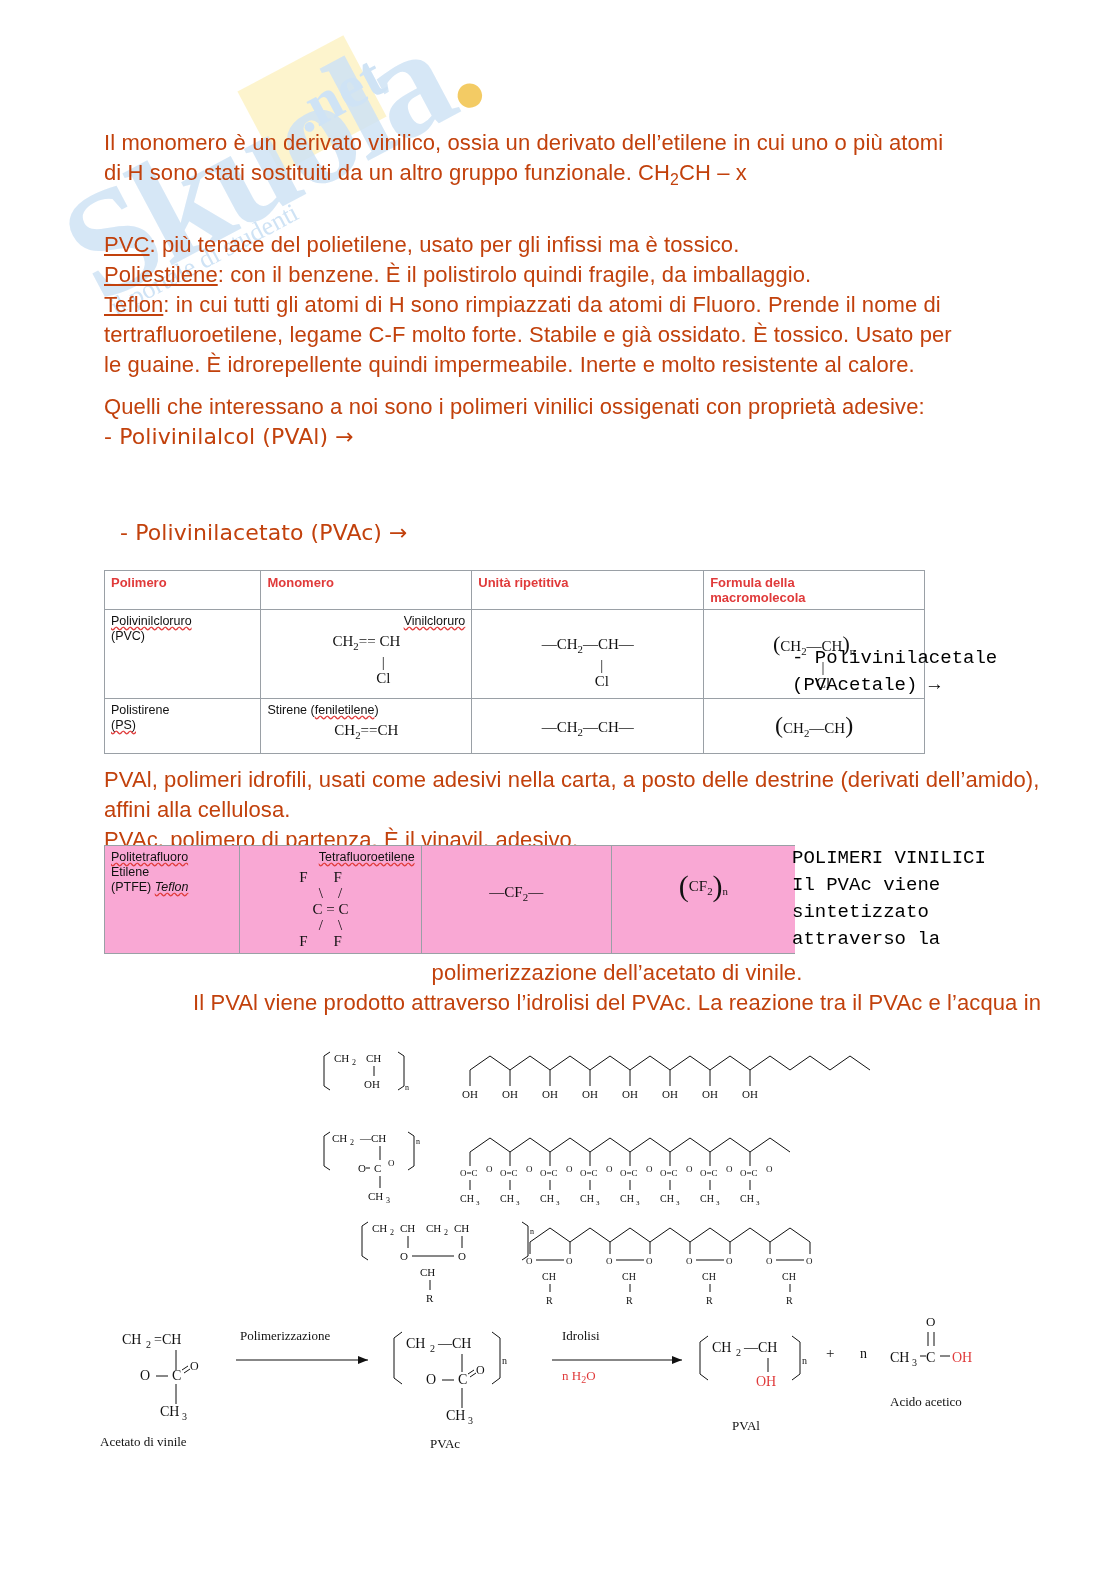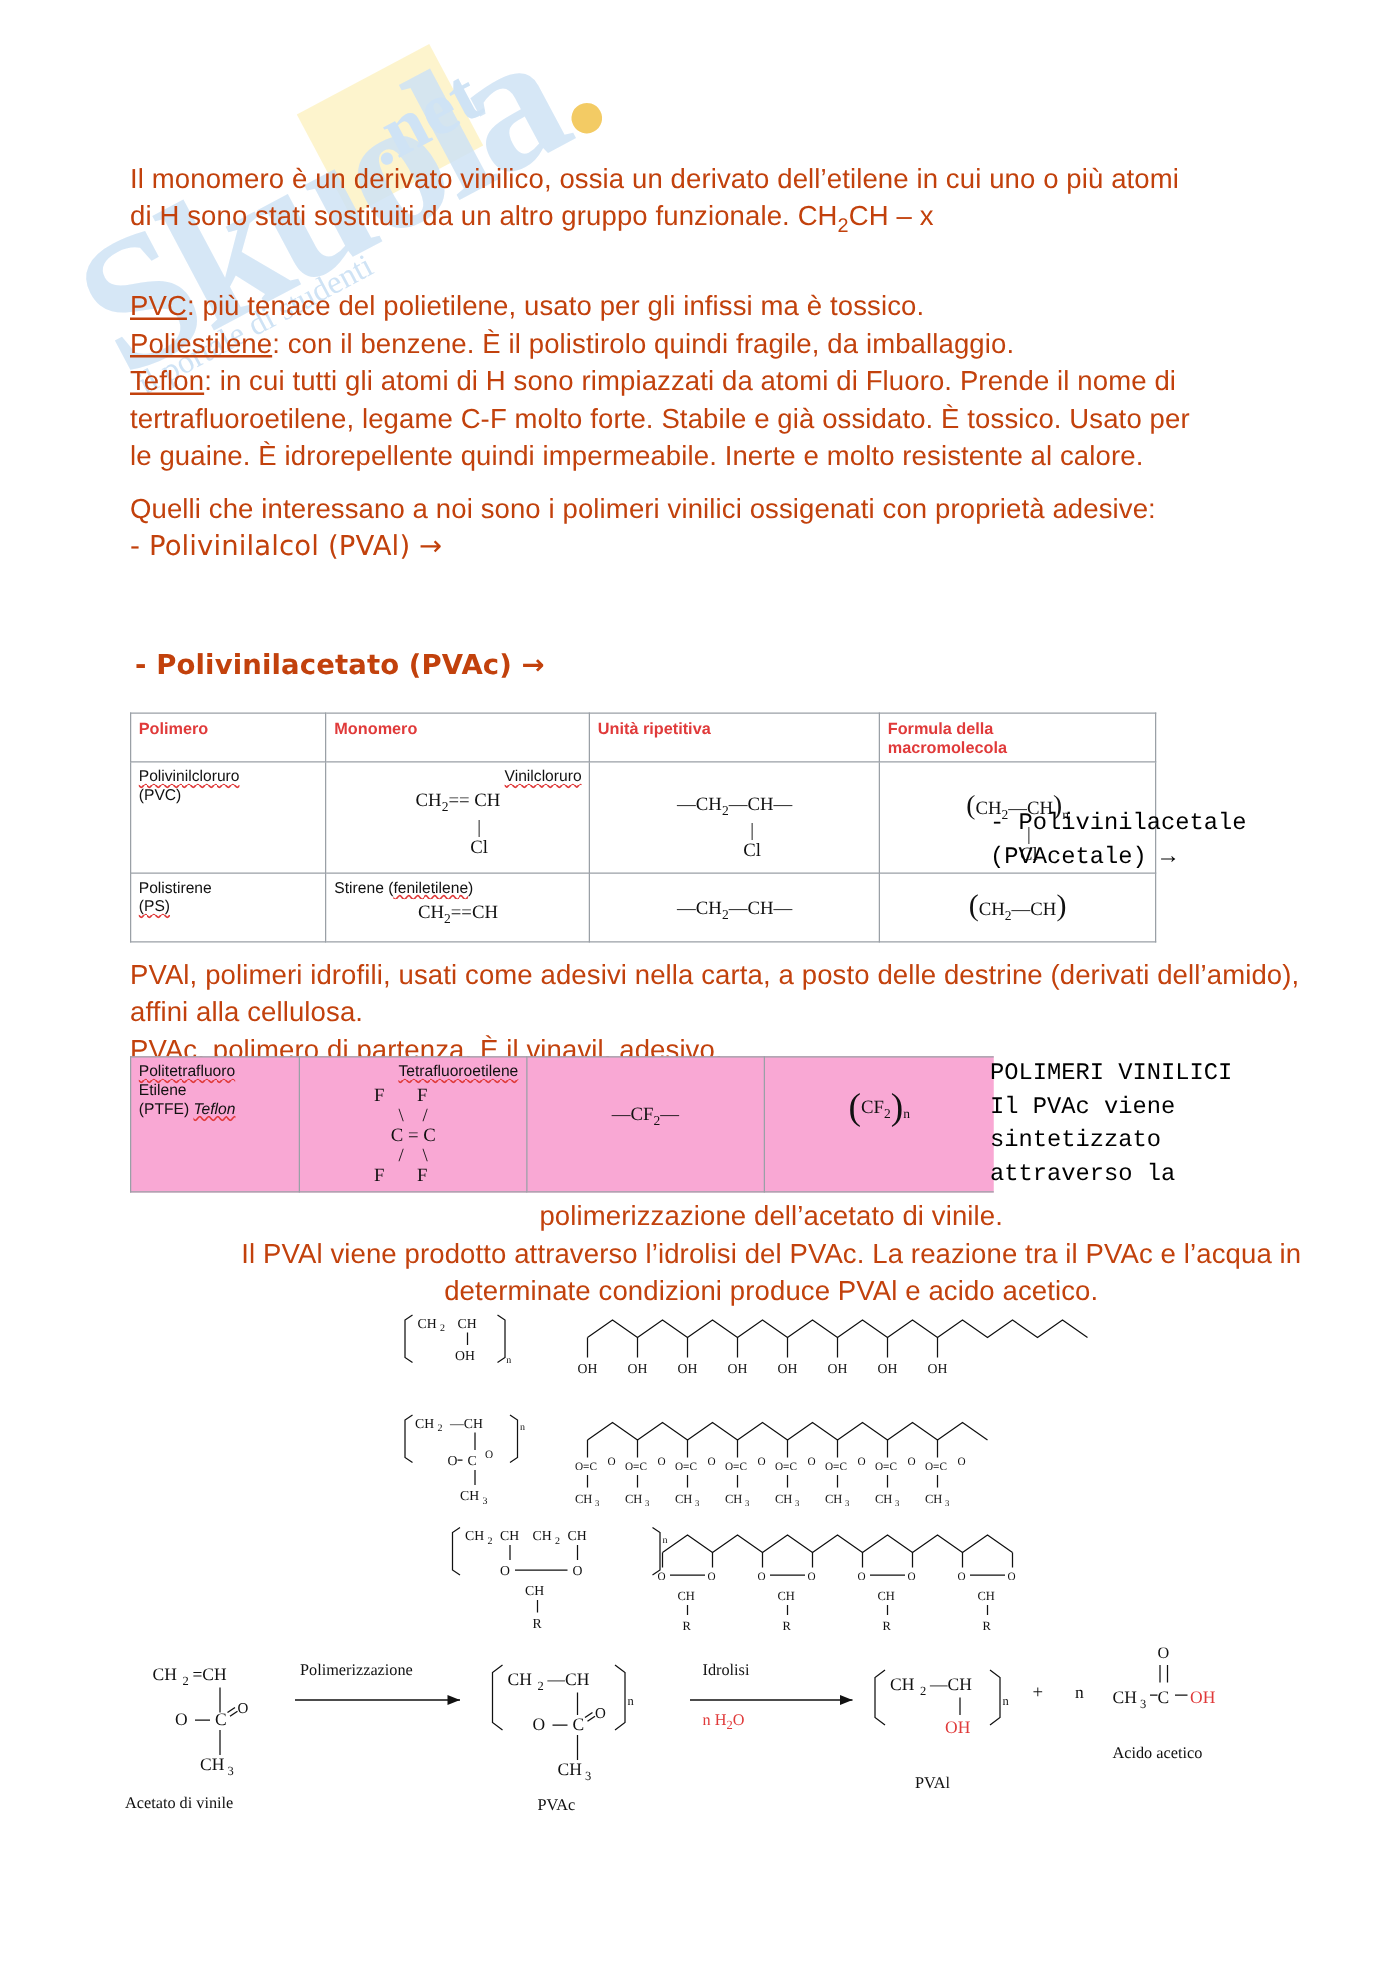--- a/index.html
+++ b/index.html
@@ -169,21 +169,21 @@
       <span class="u">Teflon</span><span>: in cui tutti gli atomi di H sono rimpiazzati da atomi di Fluoro. Prende il nome di</span><br>
       <span>tertrafluoroetilene, legame C-F molto forte. Stabile e già ossidato. È tossico. Usato per</span><br>
       <span>le guaine. È idrorepellente quindi impermeabile. Inerte e molto resistente al calore.</span>
     </div>
 
     <div class="para" style="left:104px; top:392px; width:915px;">
       <span>Quelli che interessano a noi sono i polimeri vinilici ossigenati con proprietà adesive:</span><br>
       <span class="arrow">- Polivinilalcol (PVAl) →</span>
     </div>
 
-    <div class="para arrow" style="left:108px; top:518px;font-weight:bold;">- Polivinilacetato (PVAc) →</div>
+    <div class="para arrow" style="left:120px; top:518px;">- Polivinilacetato (PVAc) →</div>
 
     <div class="side-note arrow" style="left:792px; top:645px; width:230px;">
       <span>- Polivinilacetale</span><br>
       <span>(PVAcetale) →</span>
     </div>
 
     <div class="side-note" style="left:792px; top:845px; width:240px;">
       <span>POLIMERI VINILICI</span><br>
       <span>Il PVAc viene</span><br>
       <span>sintetizzato</span><br>
@@ -276,21 +276,20 @@
         <td style="width:186px; border-right:none;">
           <div class="formula" style="padding-top:28px;"><span style="font-size:30px; vertical-align:-5px;">(</span>CF<sub>2</sub><span style="font-size:30px; vertical-align:-5px;">)</span><sub>n</sub></div>
         </td>
       </tr>
     </tbody>
       </table>
 
     <div class="para" style="left:112px; top:958px; width:1010px;text-align:center;">
       <span>polimerizzazione dell’acetato di vinile.</span><br>
       <span>Il PVAl viene prodotto attraverso l’idrolisi del PVAc. La reazione tra il PVAc e l’acqua in</span><br>
-      <span>determinate condizioni produce PVAl e acido acetico.</span>
     </div>
 
     <svg class="art" style="left:300px; top:1040px;" width="620" height="270" viewBox="0 0 620 270">
       <g font-family="Liberation Serif, serif" font-size="11" fill="#111">
 
         <path d="M30 12 L24 16 L24 46 L30 50" stroke="#111" fill="none" stroke-width="1"></path>
         <path d="M98 12 L104 16 L104 46 L98 50" stroke="#111" fill="none" stroke-width="1"></path>
         <text x="34" y="22">CH</text>
           <text x="52" y="25" font-size="8">2</text>
         <text x="66" y="22">CH</text>

